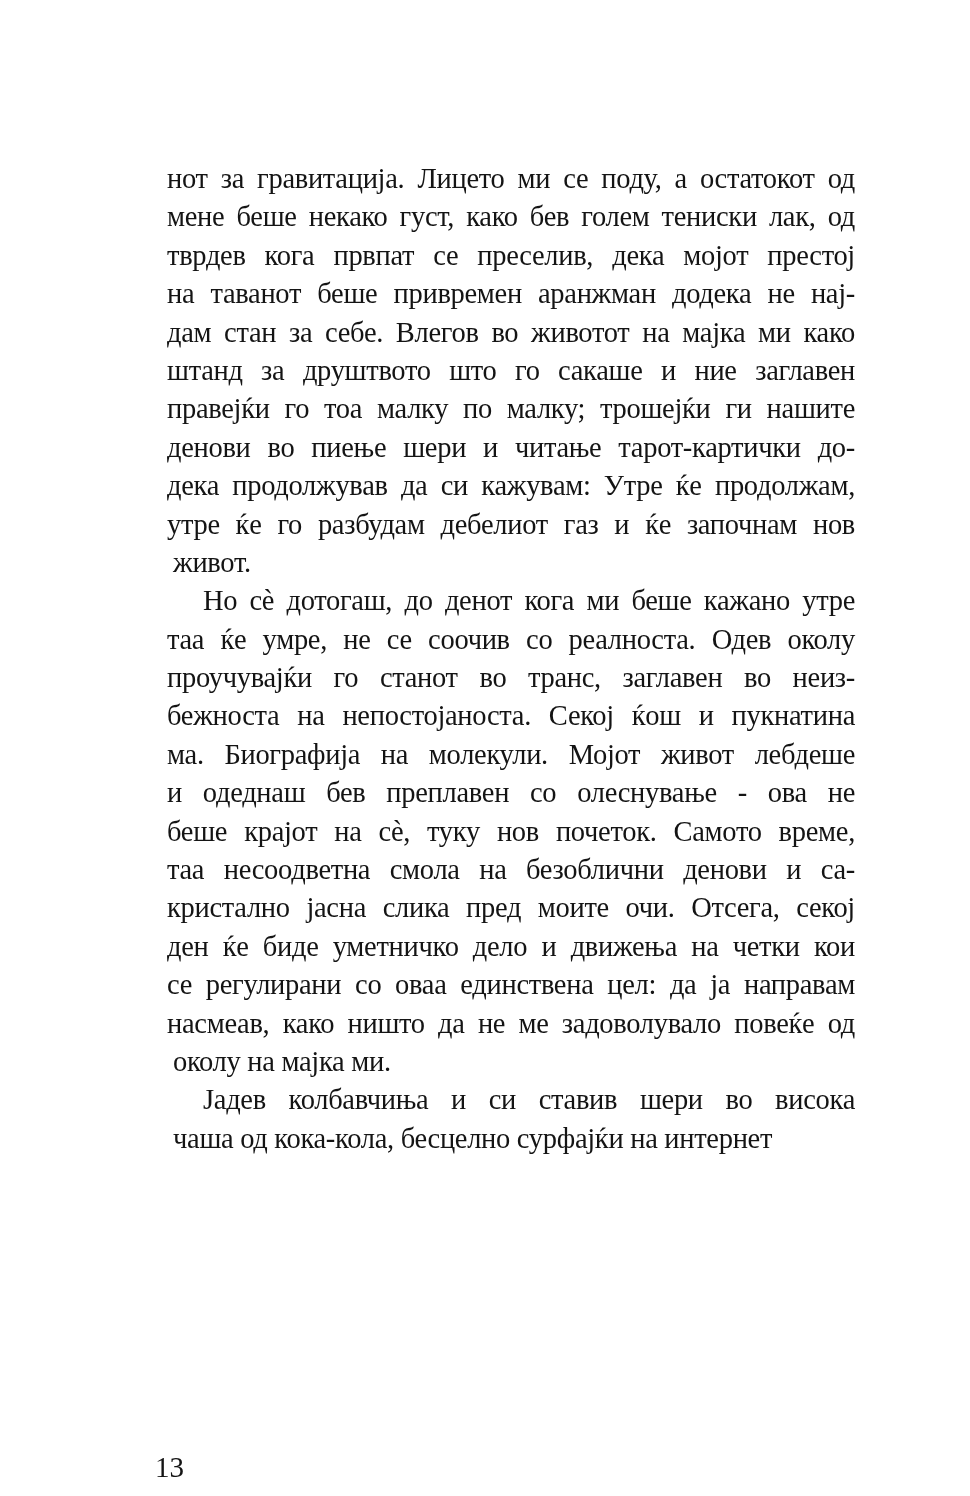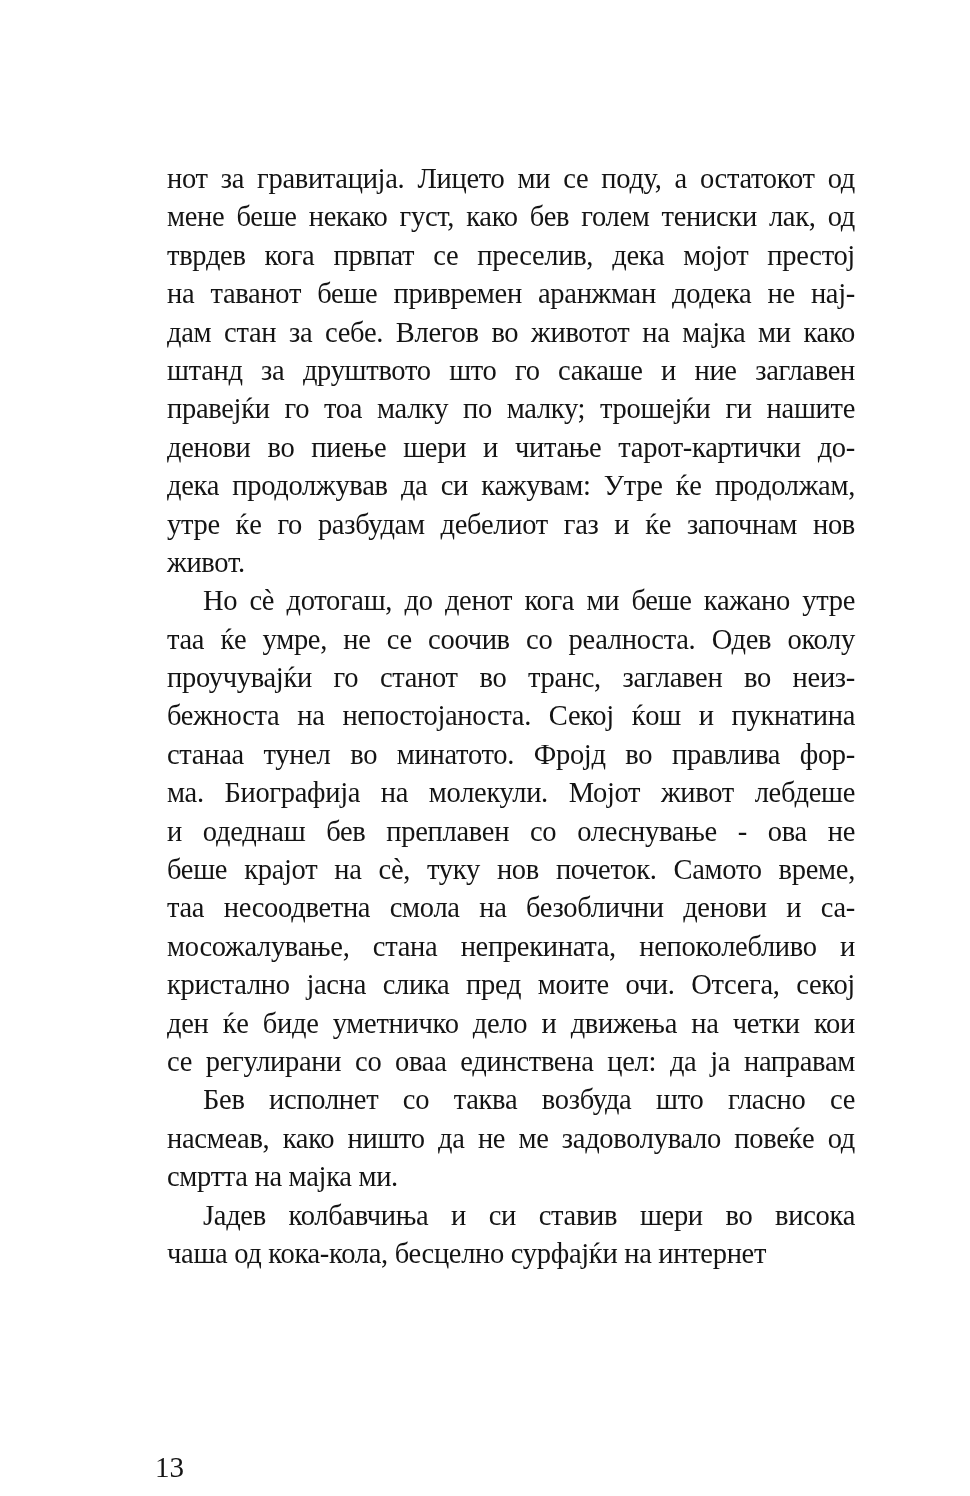--- a/index.html
+++ b/index.html
@@ -28,20 +28,21 @@
   .line {
     line-height: 38.4px;
     height: 38.4px;
     text-align: justify;
     text-align-last: justify;
     white-space: nowrap;
     overflow: visible;
   }
   .line.last {
     text-align-last: left;
+    margin-left: 6px;
   }
   .line.indent {
     text-indent: 36px;
   }
   .page-number {
     position: absolute;
     top: 1412px;
     left: 119px;
     width: 736px;
     text-align: left;
@@ -63,29 +64,26 @@
       <div class="line">штанд за друштвото што го сакаше и ние заглавен</div>
       <div class="line">правејќи го тоа малку по малку; трошејќи ги нашите</div>
       <div class="line">денови во пиење шери и читање тарот-картички до-</div>
       <div class="line">дека продолжував да си кажувам: Утре ќе продолжам,</div>
       <div class="line">утре ќе го разбудам дебелиот газ и ќе започнам нов</div>
       <div class="line last">живот.</div>
       <div class="line indent">Но сè дотогаш, до денот кога ми беше кажано утре</div>
       <div class="line">таа ќе умре, не се соочив со реалноста. Одев околу</div>
       <div class="line">проучувајќи го станот во транс, заглавен во неиз-</div>
       <div class="line">бежноста на непостојаноста. Секој ќош и пукнатина</div>
-      <div class="line">станаа тунел во минатото. Фројд во правлива фор-</div>
       <div class="line">ма. Биографија на молекули. Мојот живот лебдеше</div>
       <div class="line">и одеднаш бев преплавен  со олеснување - ова не</div>
       <div class="line">беше крајот на сè, туку нов почеток. Самото време,</div>
       <div class="line">таа несоодветна смола на безоблични денови и са-</div>
-      <div class="line">мосожалување, стана непрекината, непоколебливо и</div>
       <div class="line">кристално јасна слика пред моите очи. Отсега, секој</div>
       <div class="line">ден ќе биде уметничко дело и движења на четки кои</div>
       <div class="line">се регулирани со оваа единствена цел: да ја направам</div>
-      <div class="line indent">Бев исполнет со таква возбуда што гласно се</div>
       <div class="line">насмеав, како ништо да не ме задоволувало повеќе од</div>
-      <div class="line last">смртта на мајка ми.</div>
+      <div class="line last">околу на мајка ми.</div>
       <div class="line indent">Јадев колбавчиња и си ставив шери во висока</div>
       <div class="line last">чаша од кока-кола, бесцелно сурфајќи на интернет</div>
     </div>
   <div class="page-number">13</div>
 </div>
 
 </body></html>

